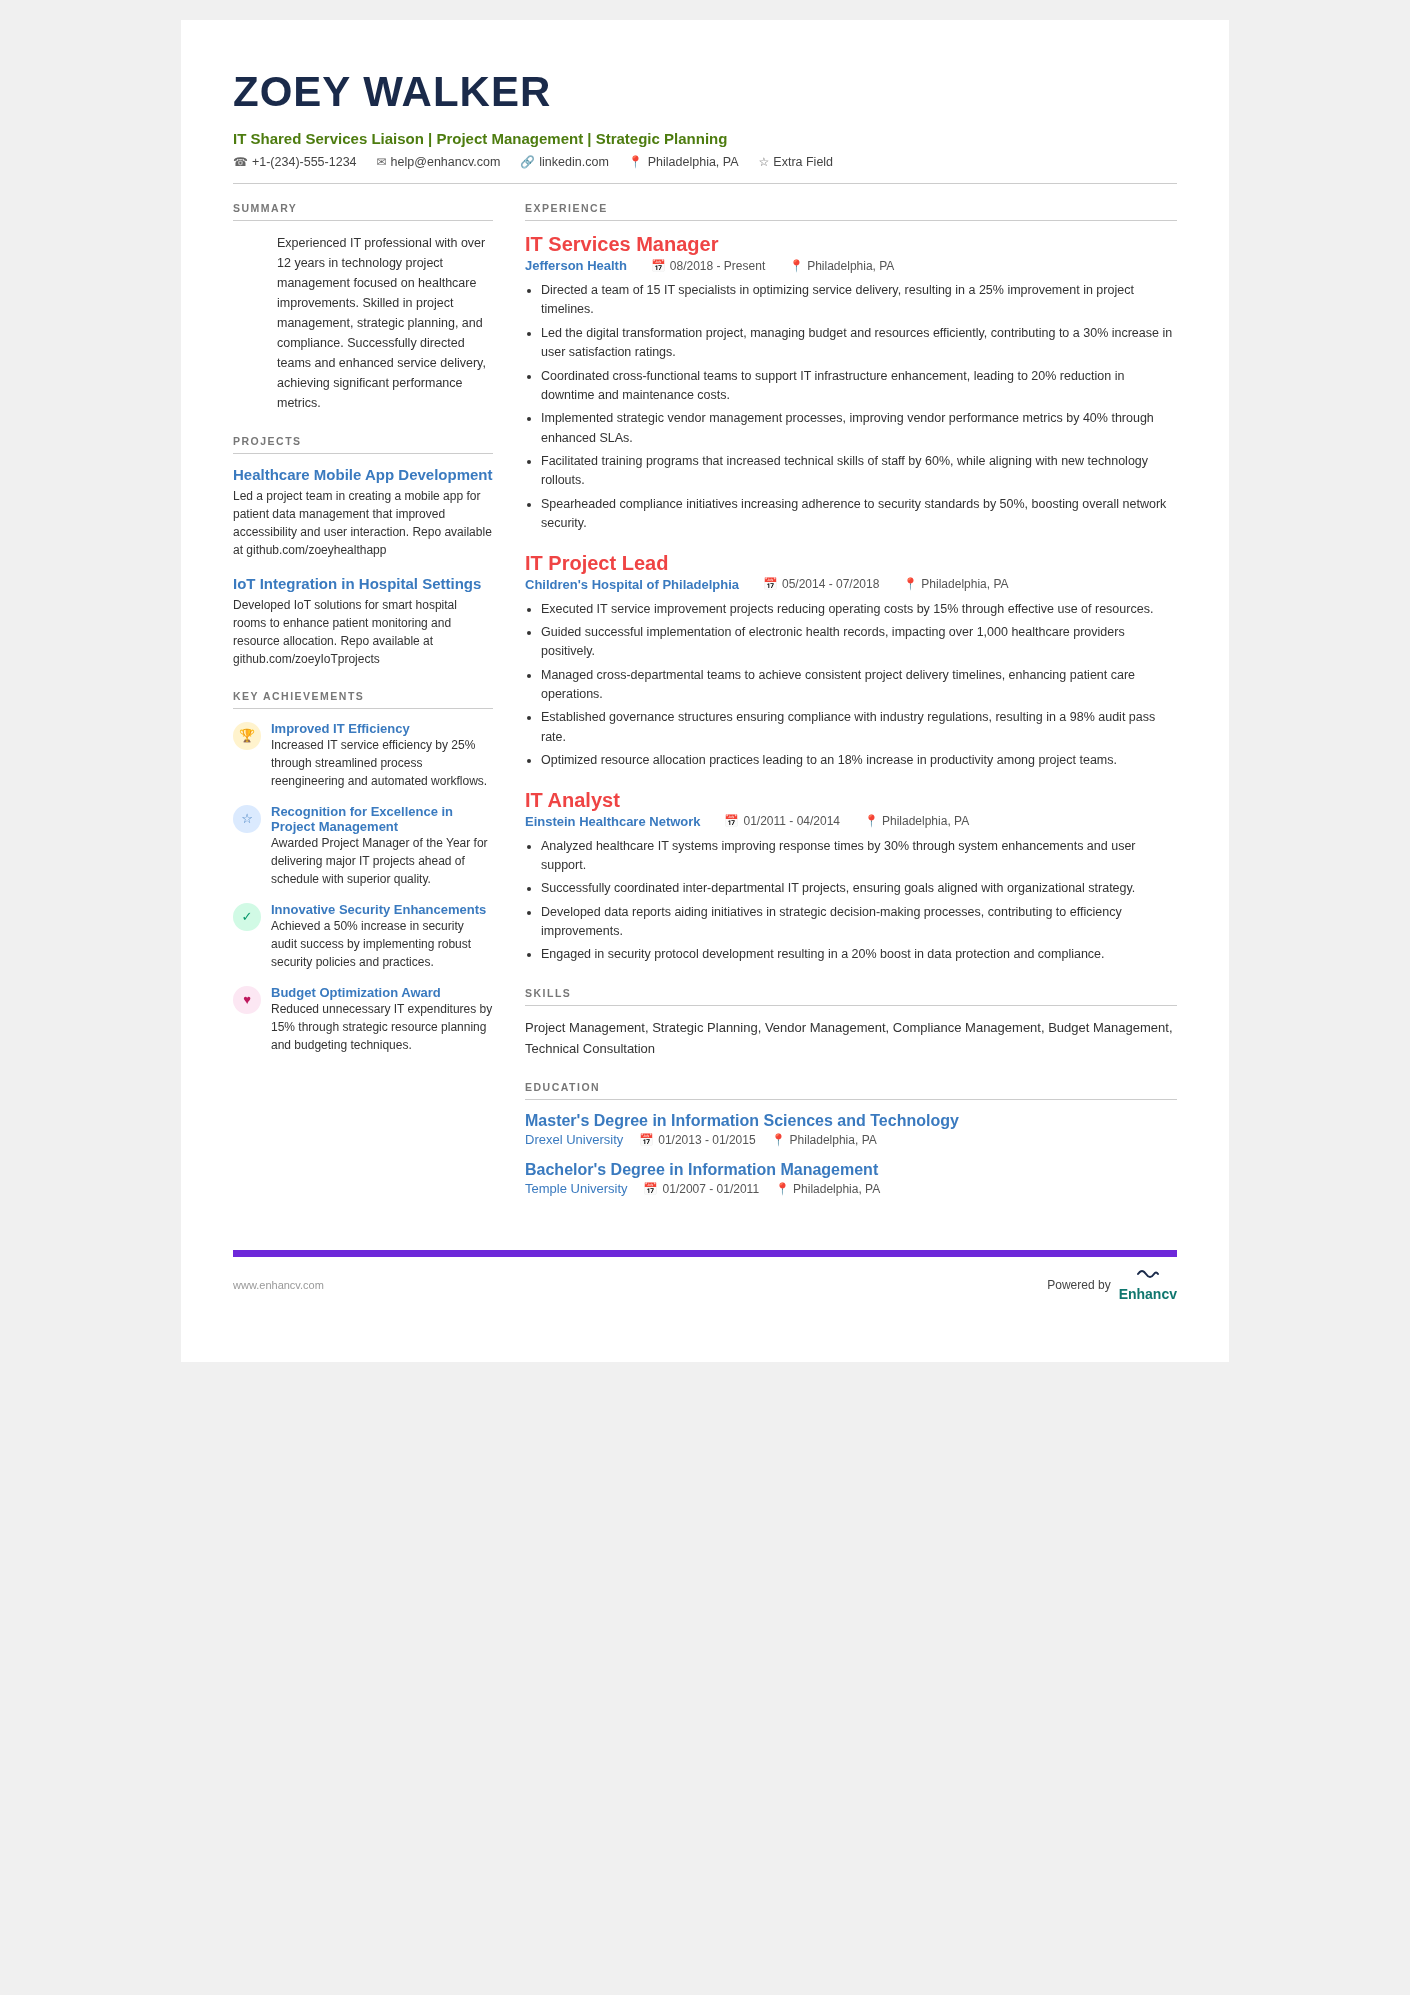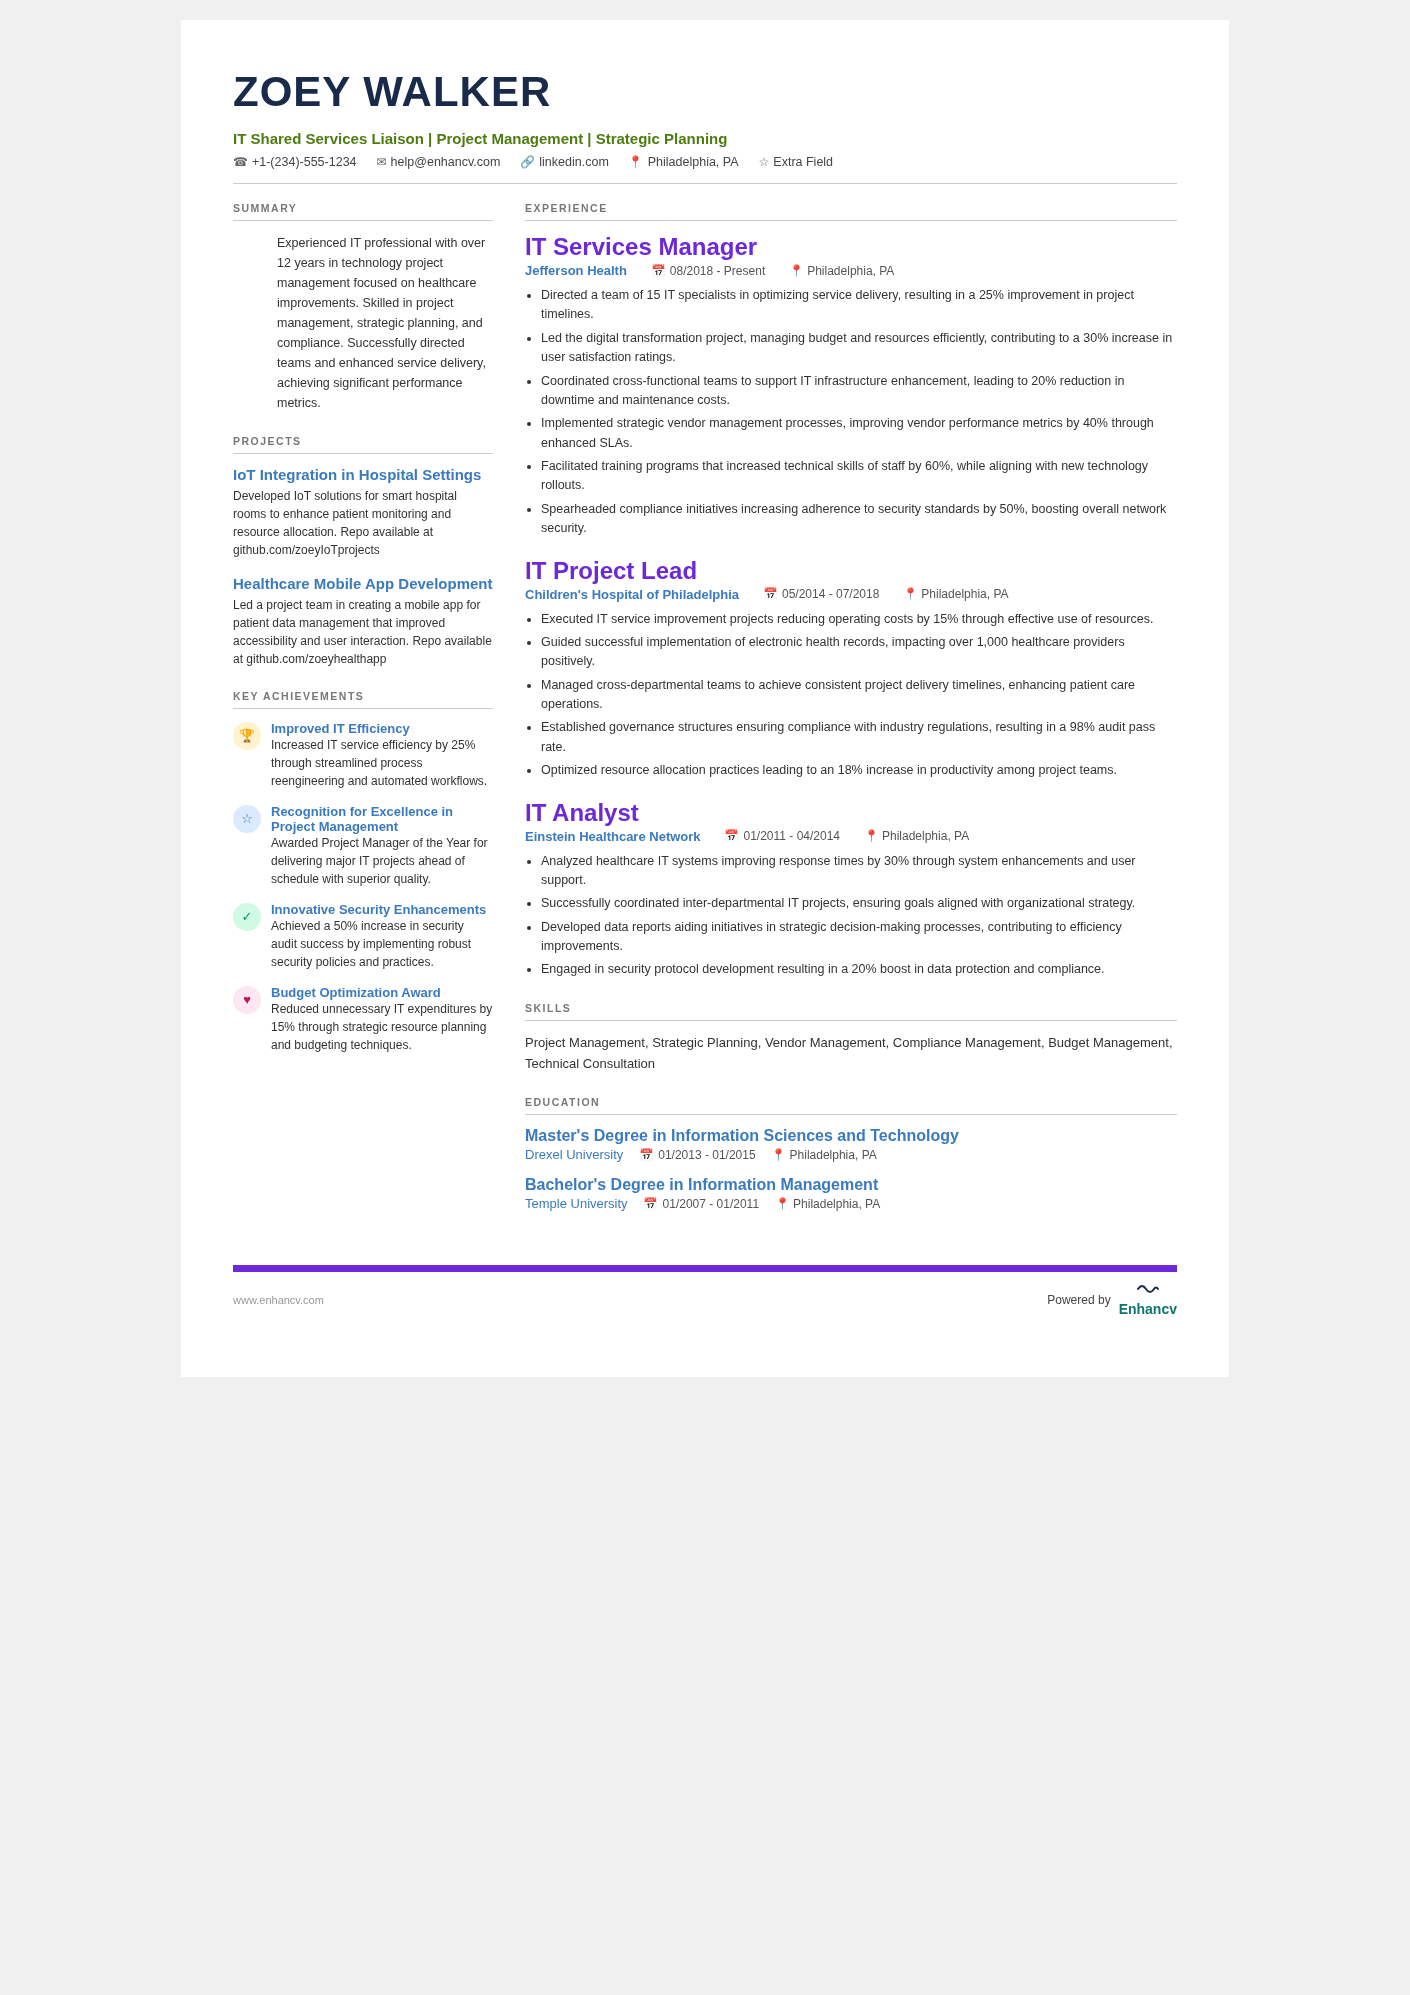--- a/index.html
+++ b/index.html
@@ -126,23 +126,23 @@
       color: #3a7abf;
       font-family: Arial, sans-serif;
     }
     .achievement-desc {
       font-size: 12px;
       color: #333;
       line-height: 1.5;
       font-family: Arial, sans-serif;
     }
     .exp-job-title {
-      font-size: 24px;
-      font-weight: bold;
-      color: #6d28d9;
+      font-size: 20px;
+      font-weight: bold;
+      color: #ef4444;
       margin-bottom: 2px;
       font-family: Arial, sans-serif;
     }
     .exp-meta {
       display: flex;
       align-items: center;
       gap: 24px;
       margin-bottom: 8px;
       flex-wrap: wrap;
     }
@@ -279,27 +279,27 @@
         <div class="section-label">SUMMARY</div>
         <hr class="section-divider">
         <p class="summary-text">Experienced IT professional with over 12 years in technology project management focused on healthcare improvements. Skilled in project management, strategic planning, and compliance. Successfully directed teams and enhanced service delivery, achieving significant performance metrics.</p>
       </div>
 
       <div class="section-gap">
         <div class="section-label">PROJECTS</div>
         <hr class="section-divider">
 
         <div>
+          <div class="project-title">Healthcare Mobile App Development</div>
+          <p class="project-desc">Led a project team in creating a mobile app for patient data management that improved accessibility and user interaction. Repo available at github.com/zoeyhealthapp</p>
+        </div>
+
+        <div>
           <div class="project-title">IoT Integration in Hospital Settings</div>
           <p class="project-desc">Developed IoT solutions for smart hospital rooms to enhance patient monitoring and resource allocation. Repo available at github.com/zoeyIoTprojects</p>
-        </div>
-
-        <div>
-          <div class="project-title">Healthcare Mobile App Development</div>
-          <p class="project-desc">Led a project team in creating a mobile app for patient data management that improved accessibility and user interaction. Repo available at github.com/zoeyhealthapp</p>
         </div>
       </div>
 
       <div>
         <div class="section-label">KEY ACHIEVEMENTS</div>
         <hr class="section-divider">
 
         <div class="achievement-item">
           <div class="achievement-icon icon-yellow">🏆</div>
           <div>

